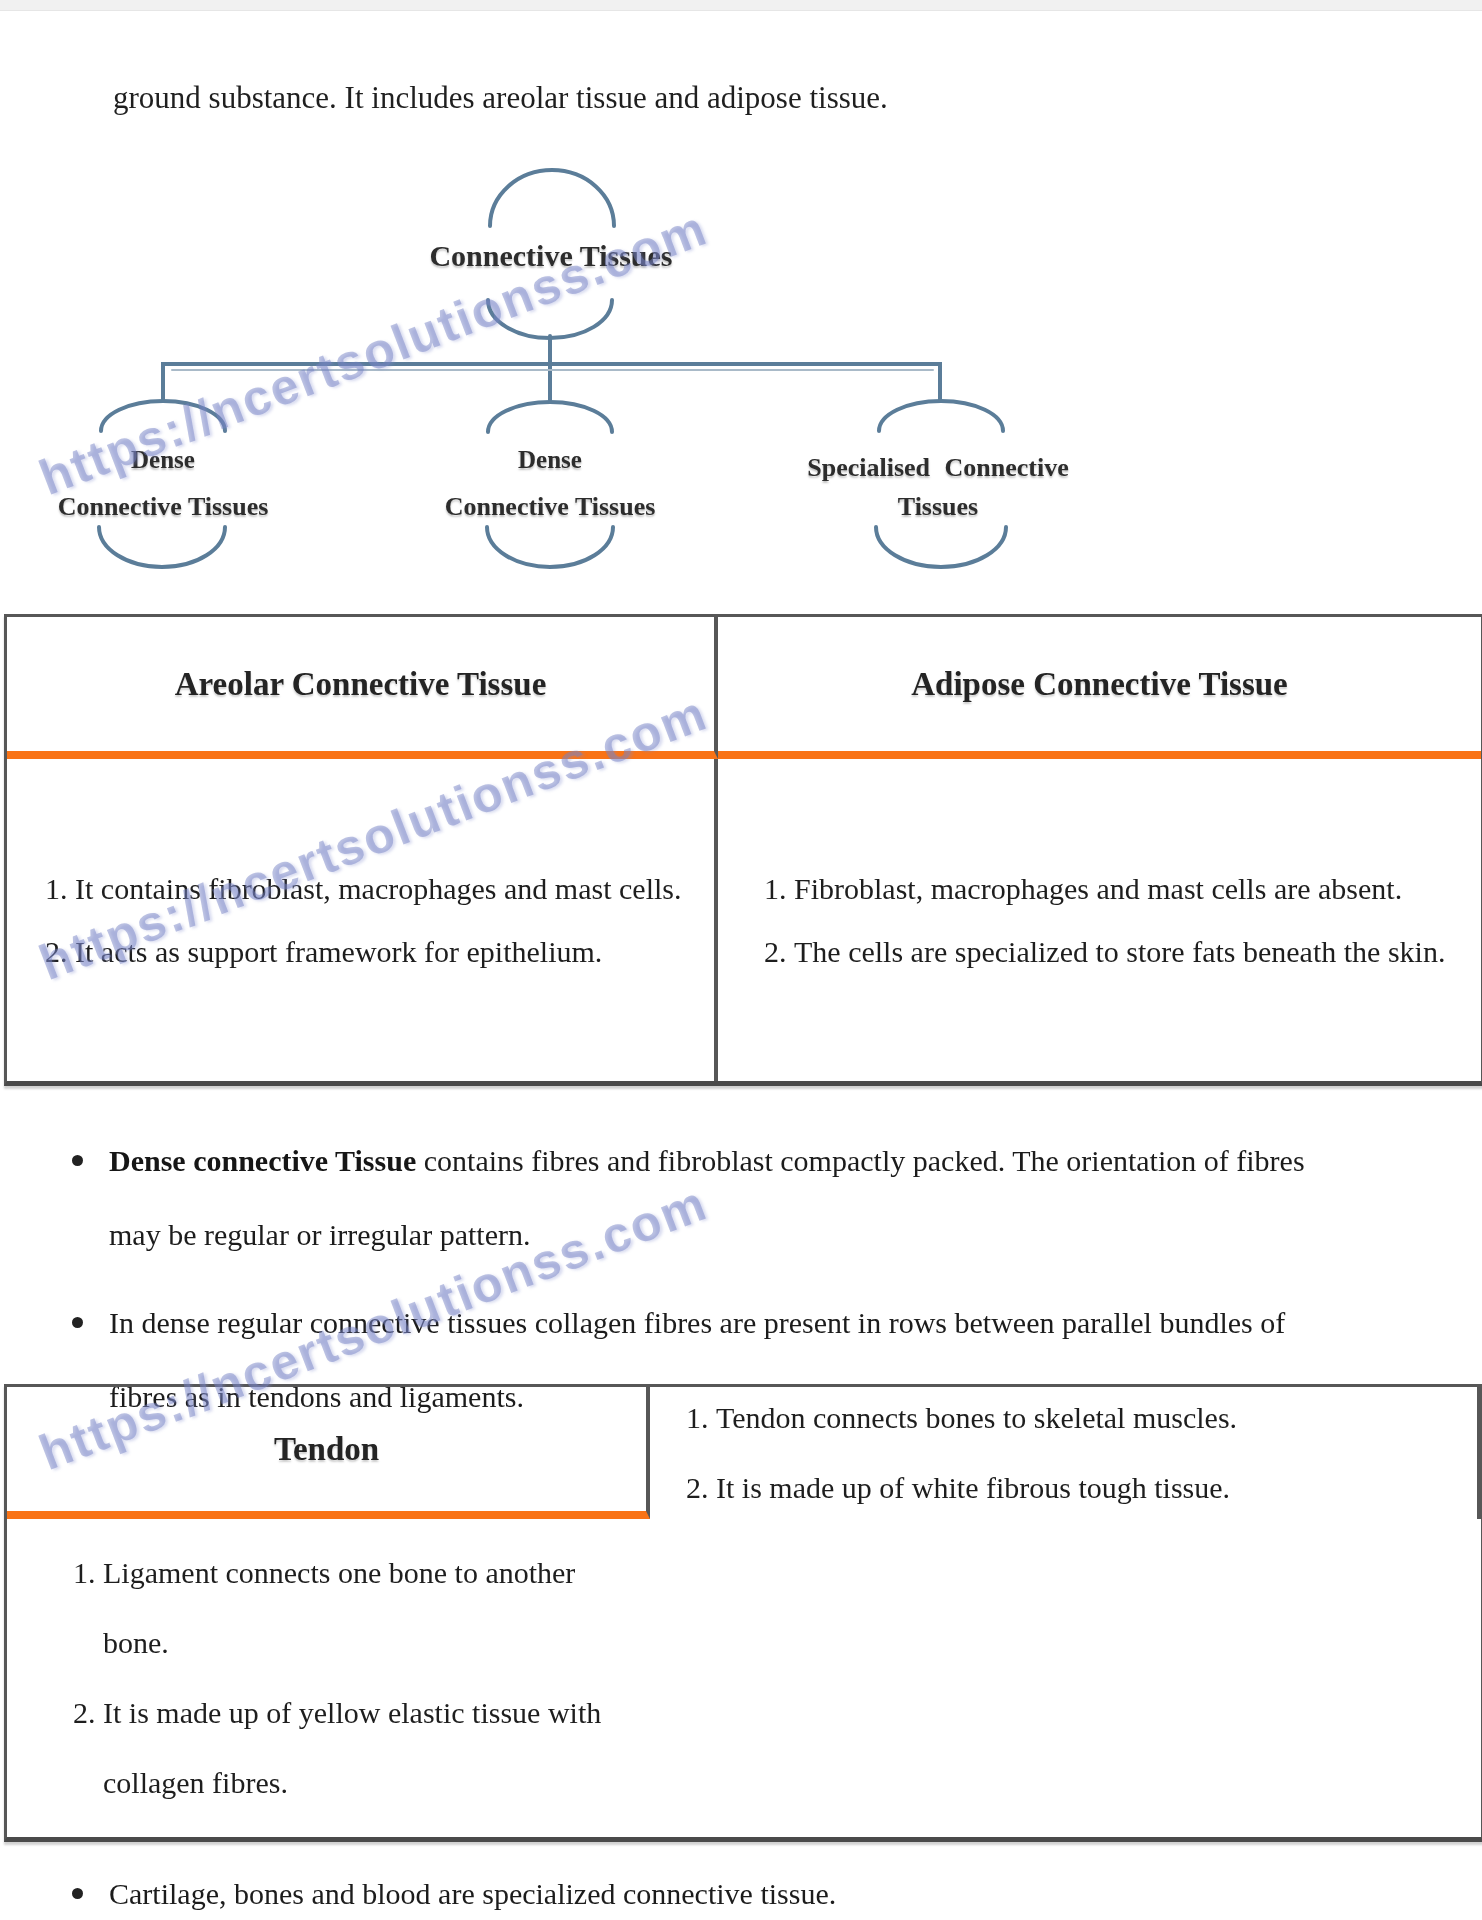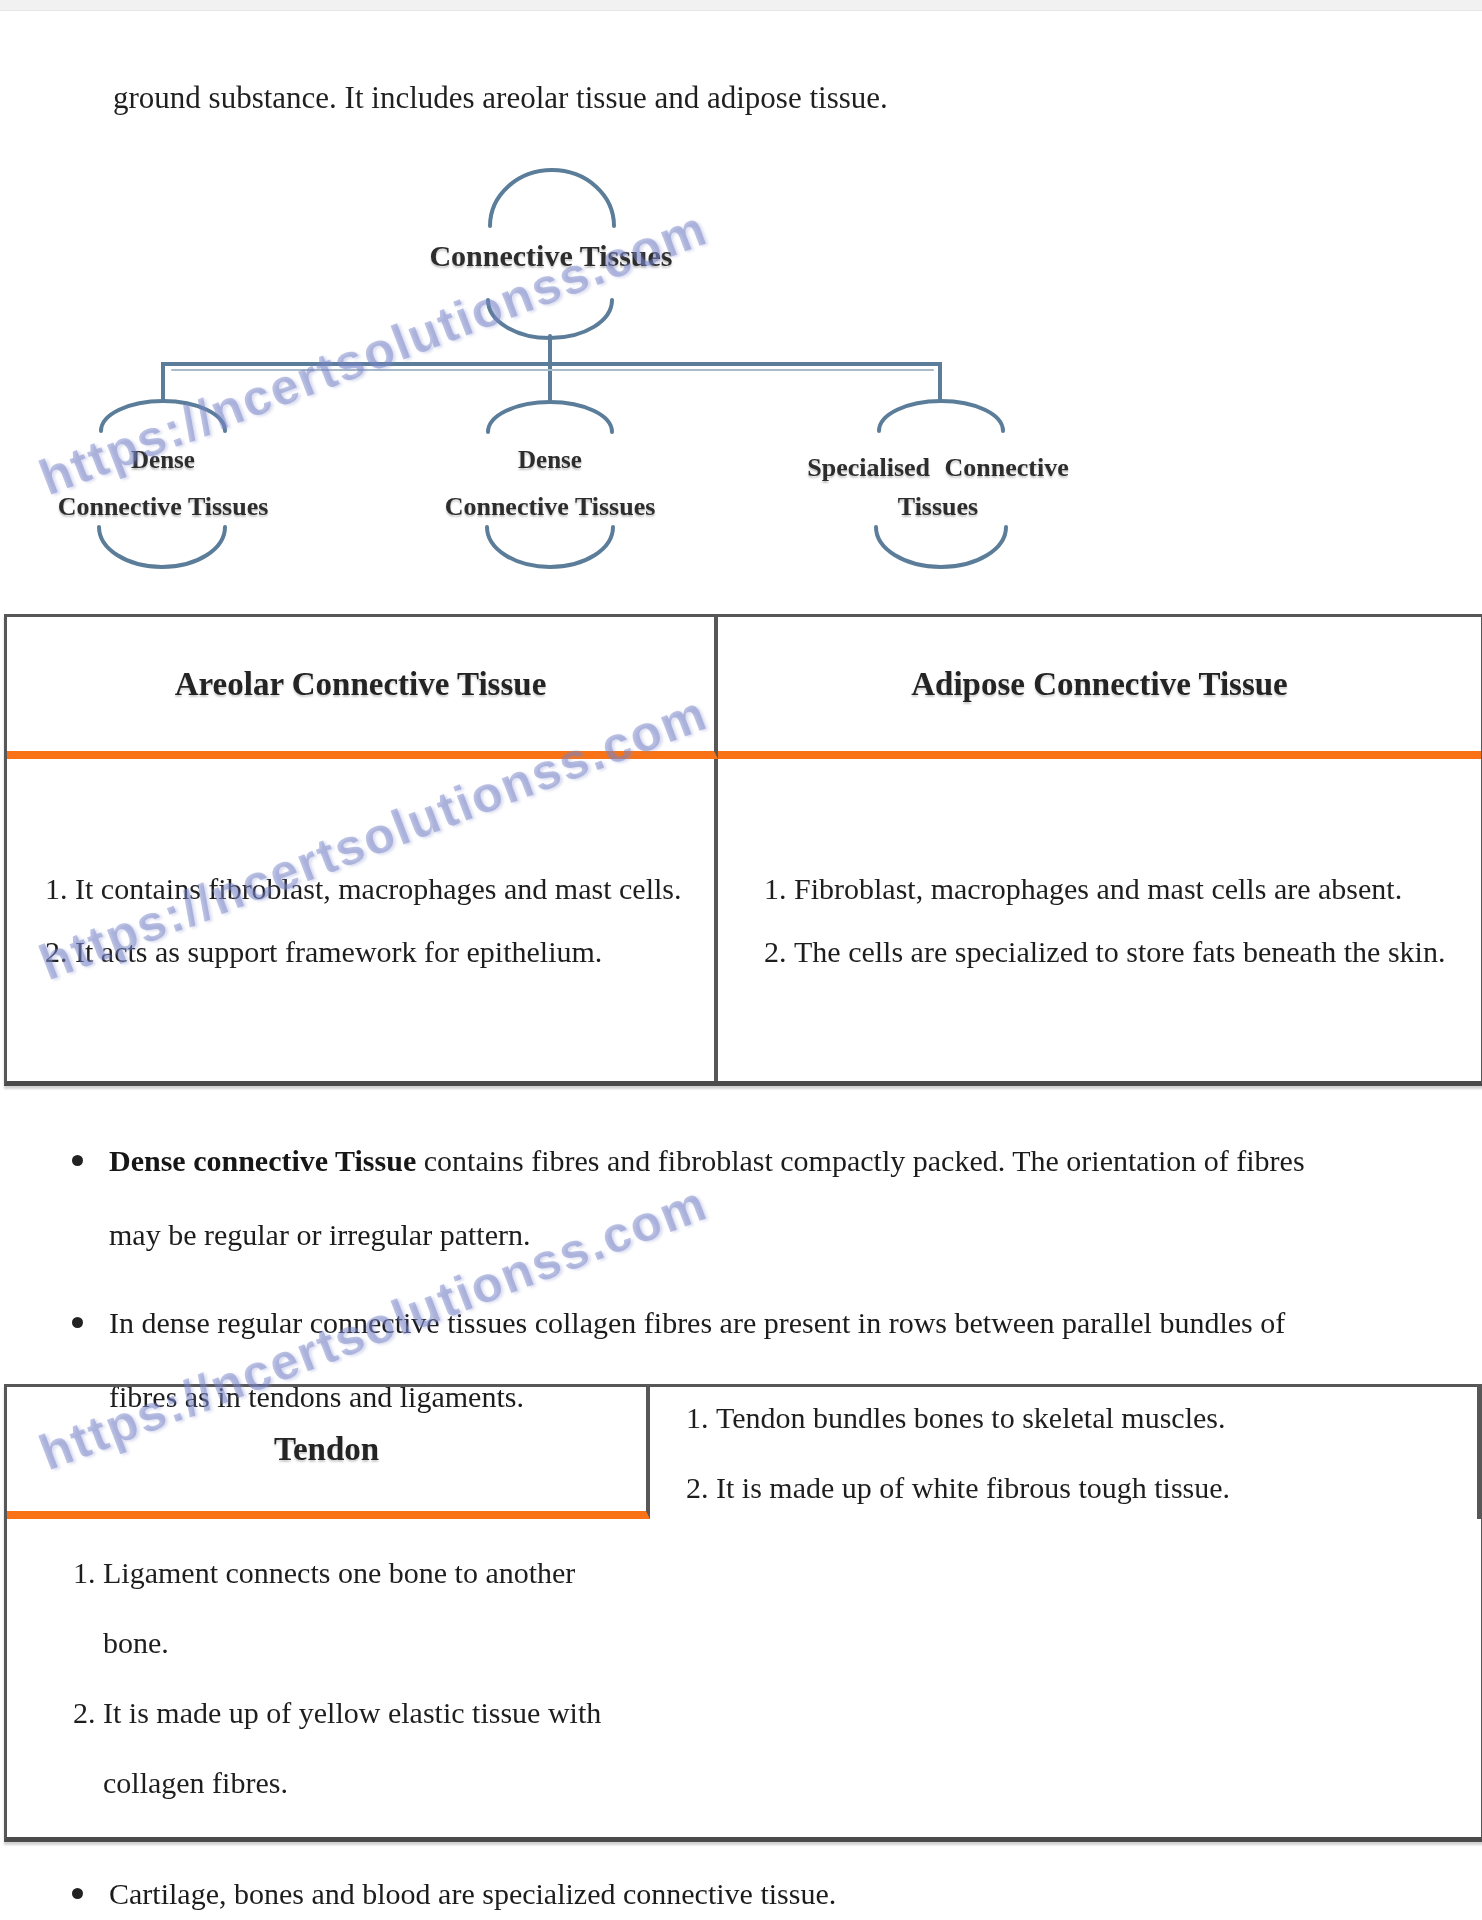--- a/index.html
+++ b/index.html
@@ -146,21 +146,21 @@
     <div class="bullet-row">
       <span class="dot"></span>
       <span class="btext">In dense regular connective tissues collagen fibres are present in rows between parallel bundles of fibres as in tendons and ligaments.</span>
     </div>
   </div>
 
   <div class="tbl" id="table2">
     <div class="th col1">Tendon</div>
     <div class="td col1" id="t2-left-cell">
       <ol>
-        <li>Tendon bundles bones to skeletal muscles.</li>
+        <li>Tendon connects bones to skeletal muscles.</li>
         <li>It is made up of white fibrous tough tissue.</li>
       </ol>
     </div>
     <div class="td" id="t2-right-cell">
       <ol>
         <li>Ligament connects one bone to another bone.</li>
         <li>It is made up of yellow elastic tissue with collagen fibres.</li>
       </ol>
     </div>
   </div>

